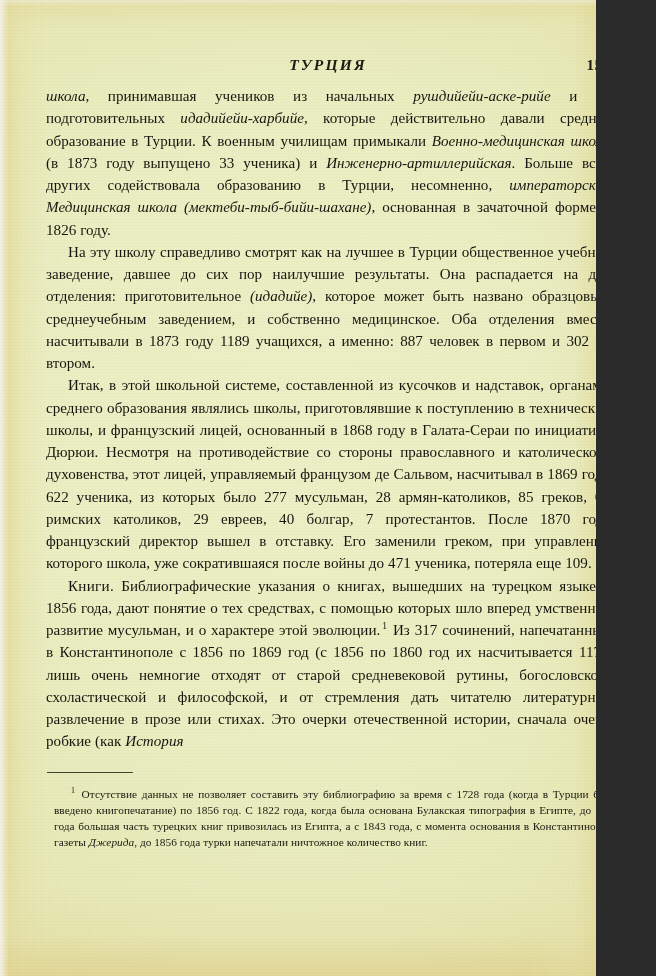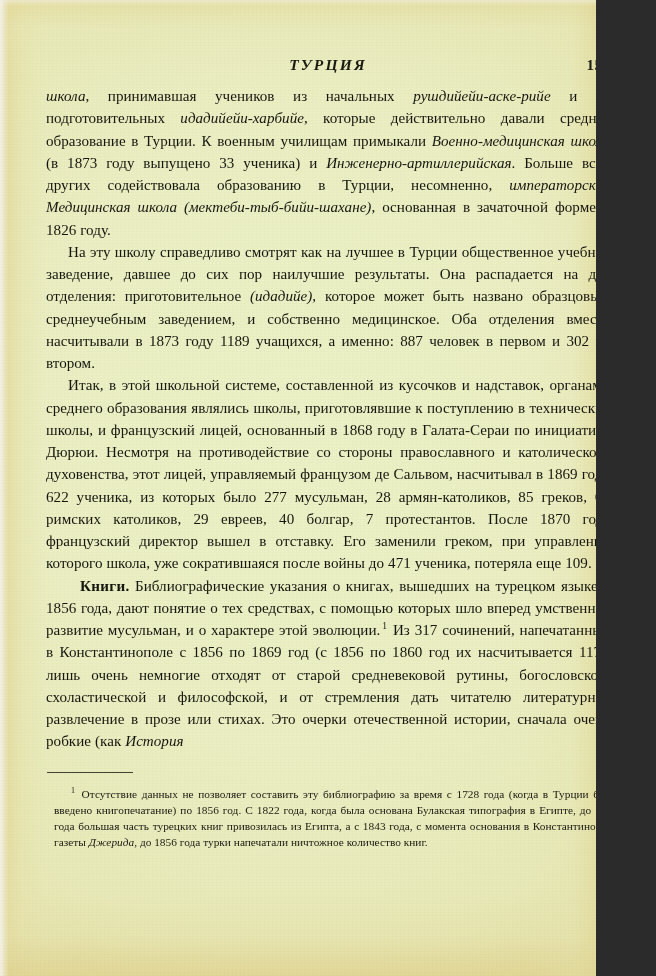--- a/index.html
+++ b/index.html
@@ -146,21 +146,21 @@
     text-justify: inter-word;
     font-size: 15.1px;
     line-height: 22.25px;
     letter-spacing: 0.02px;
     word-spacing: 0.2px;
     color: #16160e;
     hyphens: manual;
   }
   p.para.indent { text-indent: 22px; }
   p.para i { }
-  p.para b { font-weight: 700; letter-spacing: 0.3px; margin-left: 12px; }
+  p.para b { font-weight: 400; letter-spacing: 0.3px; }
   sup.fnref {
     font-size: 9.5px;
     vertical-align: super;
     line-height: 0;
     padding: 0 1px 0 2px;
   }
 
   .fn-rule {
     position: absolute;
     top: 772px;

